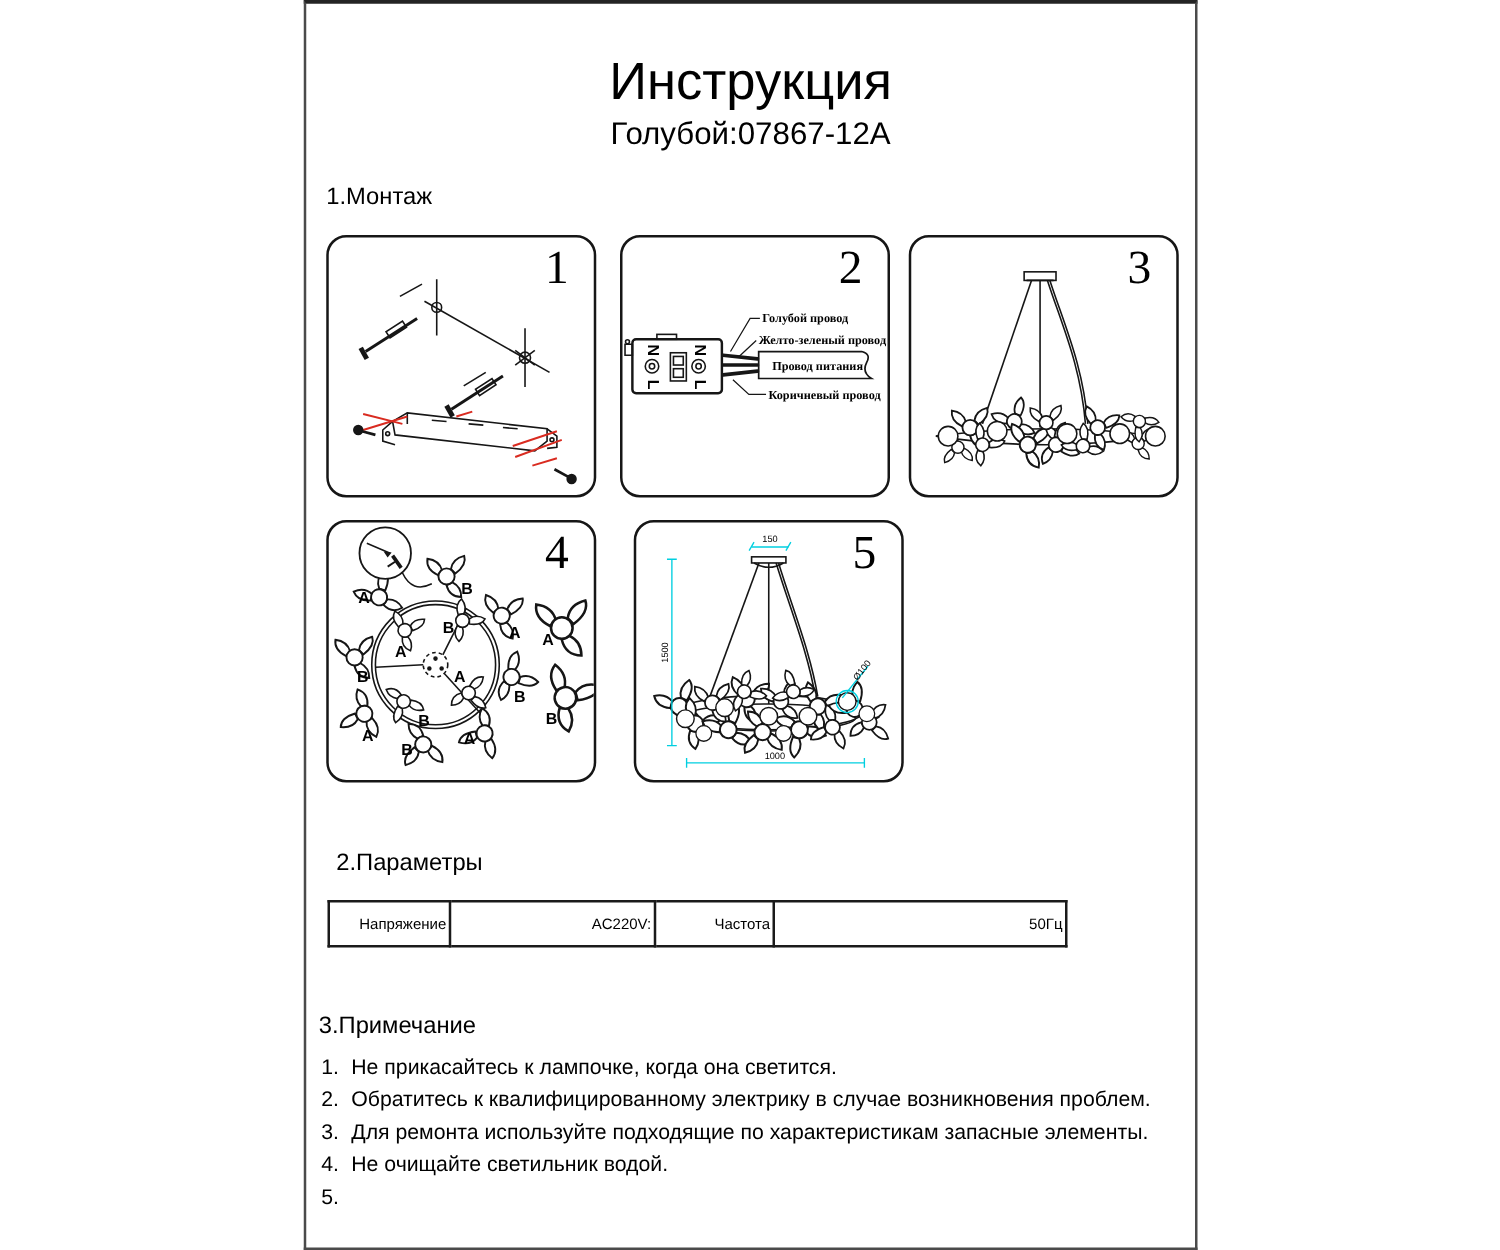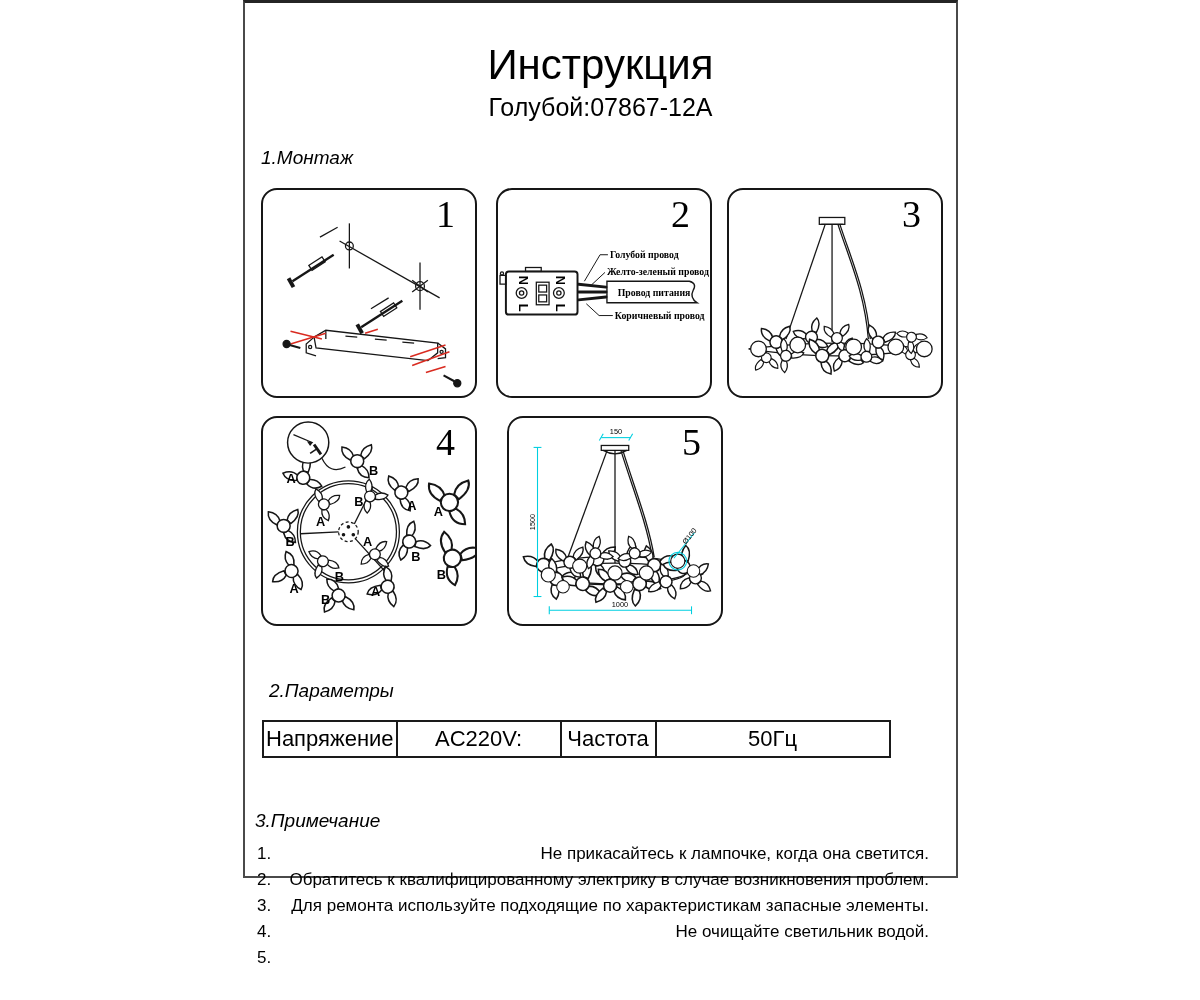--- a/index.html
+++ b/index.html
@@ -1,37 +1,37 @@
 <!DOCTYPE html>
 <html><head>
 <meta charset="utf-8">
 <style>
   html,body{margin:0;padding:0;background:#ffffff;}
   .stage{position:relative;width:1200px;height:1000px;background:#fff;overflow:hidden;
          font-family:"Liberation Sans",sans-serif;color:#111;}
-  .sheet{position:absolute;left:243px;top:0;width:715px;height:878px;box-sizing:border-box;
+  .sheet{position:absolute;left:243px;top:0;width:715px;height:1000px;box-sizing:border-box;
          background:#fff;border:2px solid #4a4a4a;border-top:3px solid #242424;}
   .title{position:absolute;top:38px;left:0;width:100%;text-align:center;
          font-size:42px;letter-spacing:0;color:#000;}
   .model{position:absolute;top:90px;left:0;width:100%;text-align:center;font-size:25px;color:#000;}
-  .sec-head{position:absolute;font-size:19px;color:#000;font-style:italic;}
+  .sec-head{position:absolute;font-size:19px;color:#000;}
   .panel{position:absolute;width:216px;height:210px;box-sizing:border-box;
          border:2px solid #161616;border-radius:16px;background:#fff;}
   .panel-num{position:absolute;top:4px;right:20px;font-family:"Liberation Serif",serif;
              font-size:38px;color:#000;line-height:1.1;}
   .panel svg{position:absolute;left:0;top:0;}
   .ptable{position:absolute;left:17px;top:717px;border-collapse:collapse;}
-  .ptable td{border:2px solid #1a1a1a;height:34px;text-align:center;vertical-align:middle;
-             font-size:22px;color:#000;padding:0 2px;}
+  .ptable td{border:2px solid #1a1a1a;height:34px;text-align:right;vertical-align:middle;
+             font-size:12px;color:#000;padding:0 2px;}
   .ptable .c1{width:91px;}  .ptable .c2{width:158px;}
   .ptable .c3{width:89px;}  .ptable .c4{width:228px;}
   .notes{position:absolute;left:12px;top:838px;width:672px;}
   .note-item{display:flex;font-size:17px;line-height:25px;margin-bottom:1px;color:#000;}
   .note-num{width:24px;flex:0 0 24px;text-align:left;}
-  .note-text{flex:1;text-align:right;}
+  .note-text{flex:1;}
   
   .diagram{stroke:#161616;fill:none;stroke-width:1.3;}
   .diagram text{stroke:none;fill:#000;}
   .red{stroke:#d92b20;}
   .cyan{stroke:#00cfe0;stroke-width:1.1;}
   .dimtxt{fill:#d92b20;font-size:7.5px;font-family:"Liberation Sans",sans-serif;}
   .wlabel{font-family:"Liberation Serif",serif;font-weight:bold;font-size:10px;}
   .marker{font-size:13px;font-weight:bold;font-family:"Liberation Sans",sans-serif;}
 </style>
 </head>

